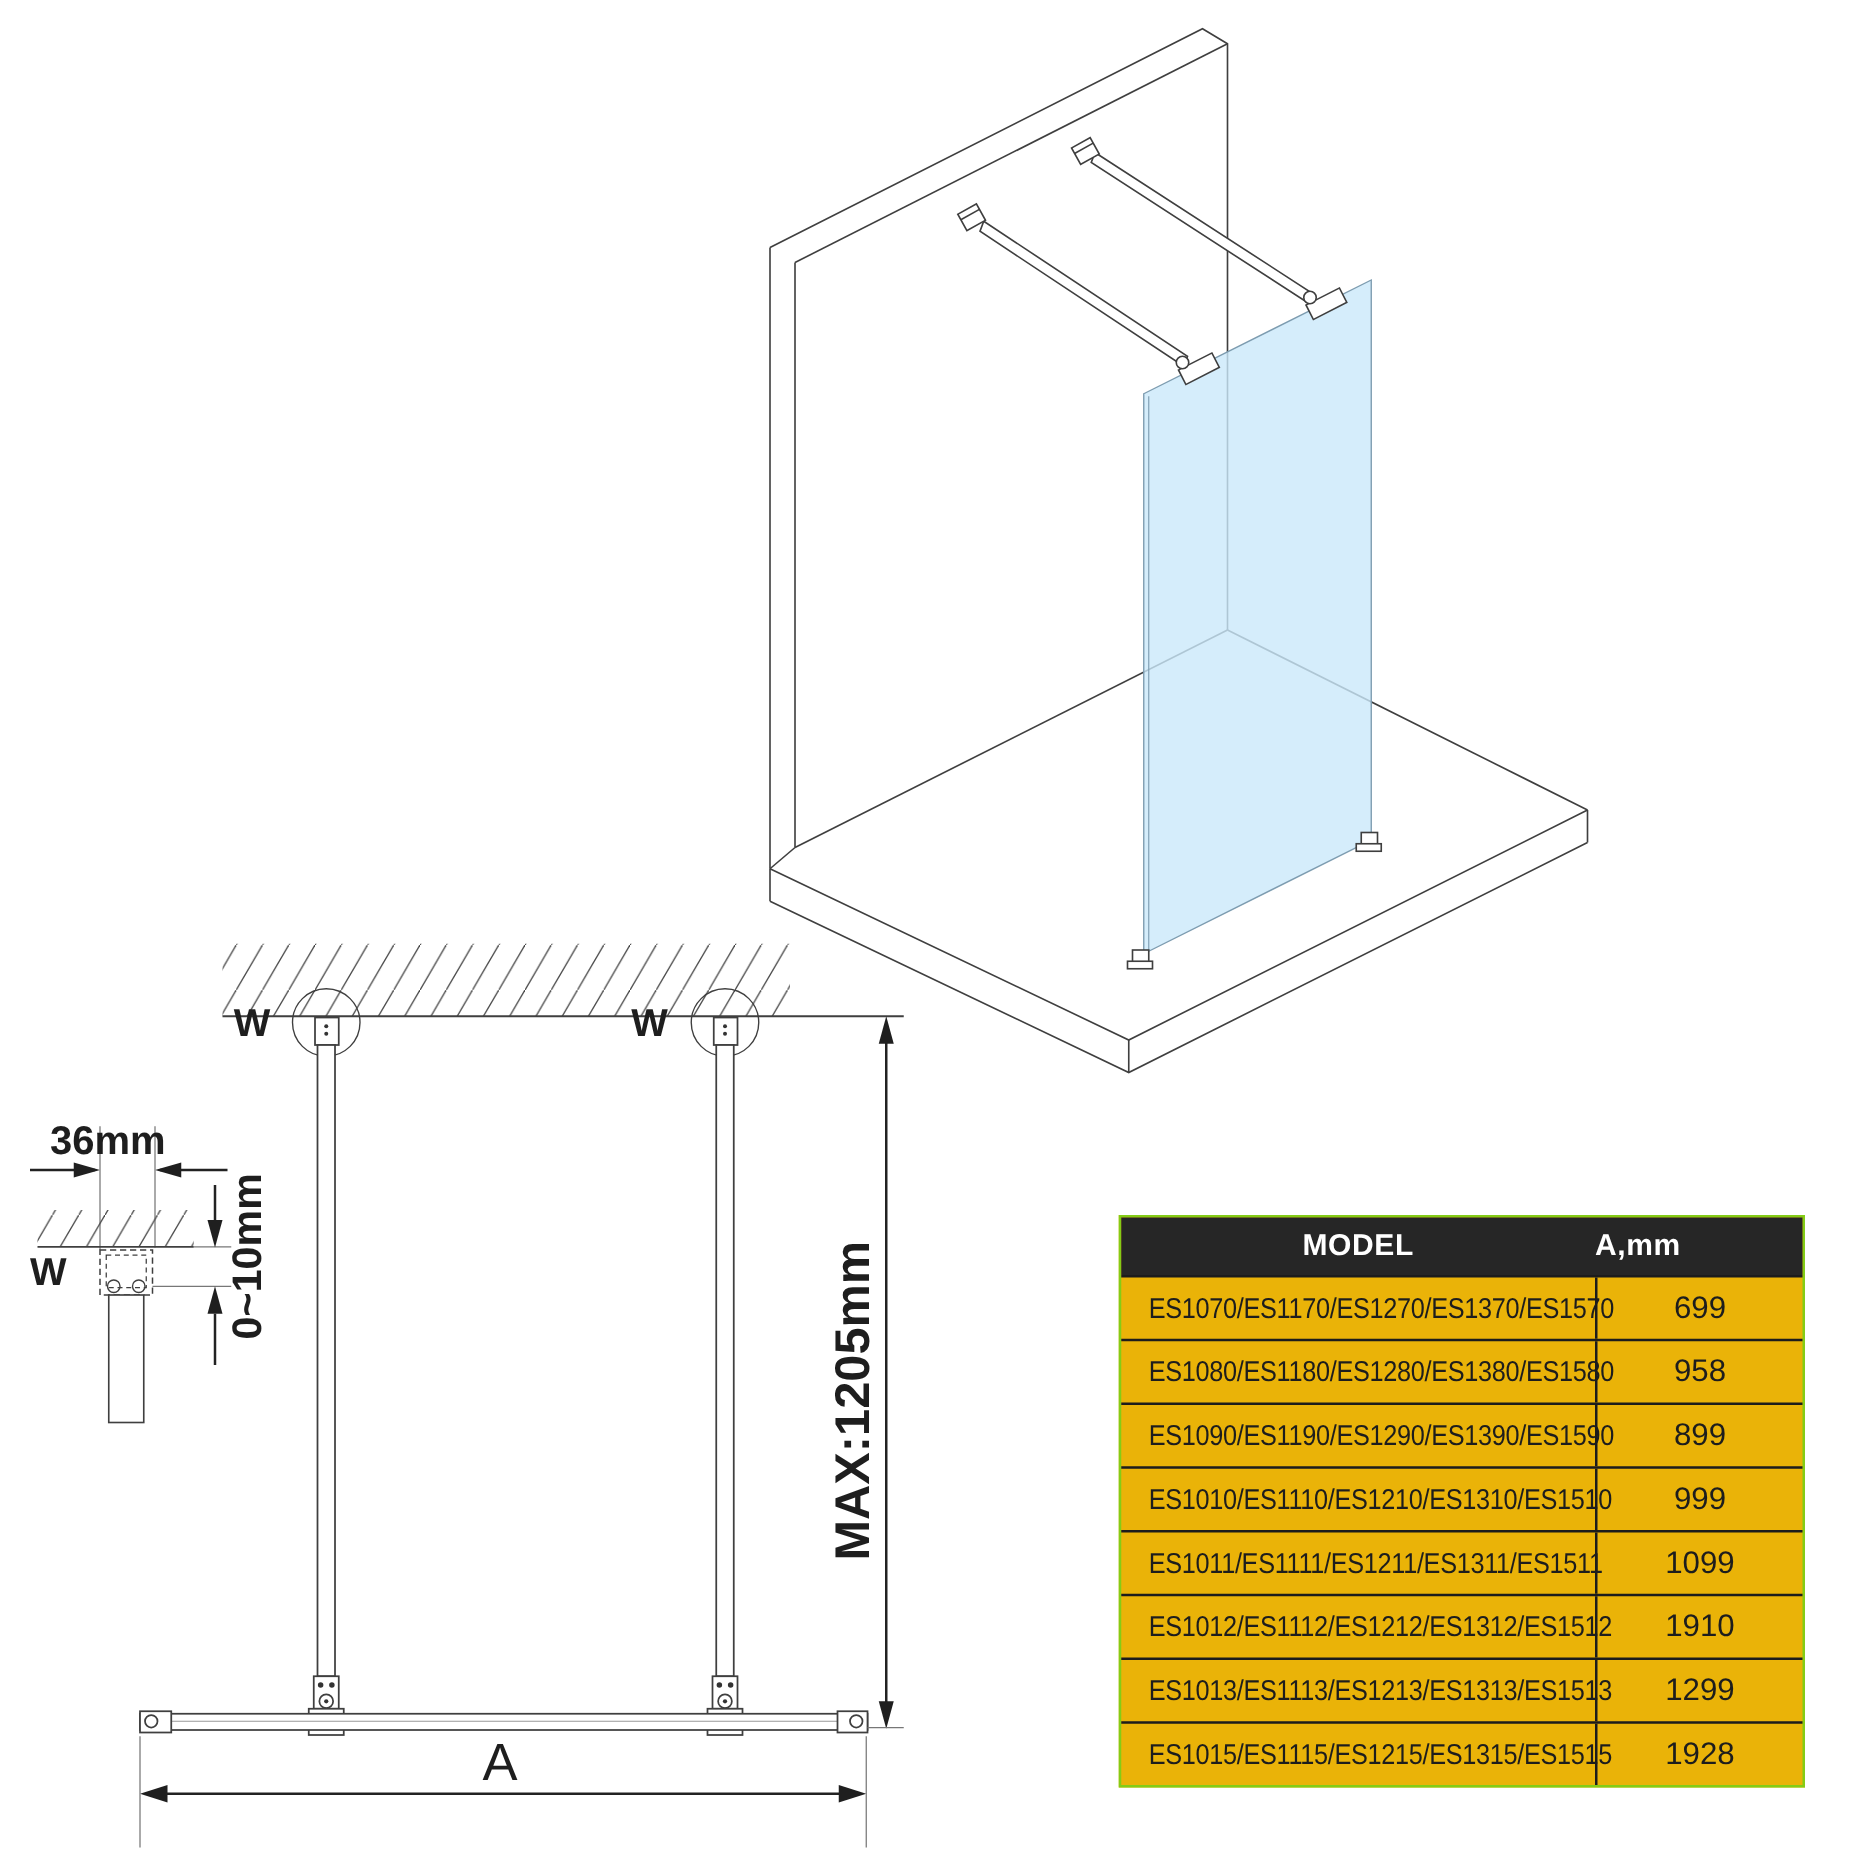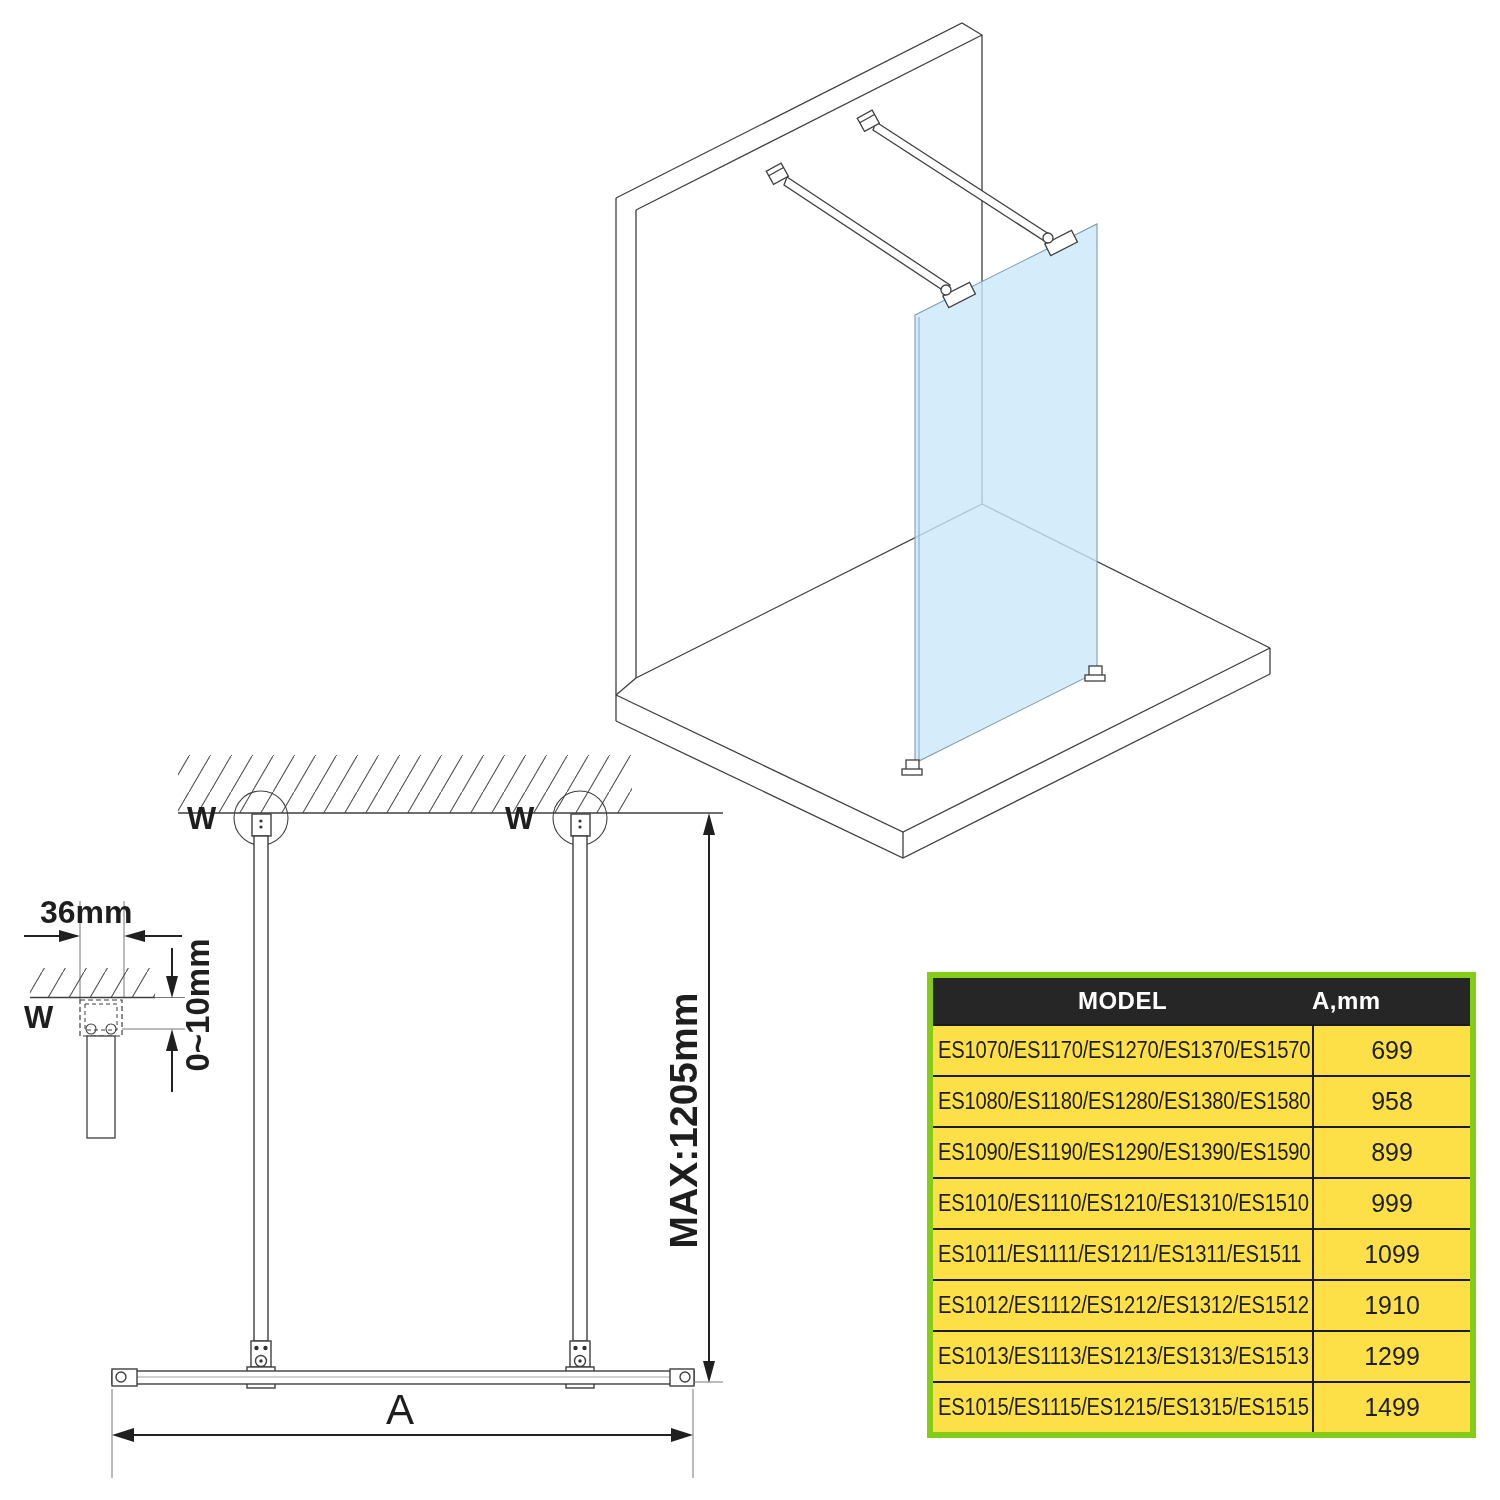--- a/index.html
+++ b/index.html
@@ -6,29 +6,29 @@
   .stage{
     position:relative;width:1500px;height:1500px;background:#fff;
     font-family:"Liberation Sans", sans-serif;overflow:hidden;color:#1d1d1d;
   }
   .stage svg{position:absolute;left:0;top:0;}
   .lbl{position:absolute;white-space:nowrap;color:#1e1e1e;}
   .b{font-weight:bold;}
   .rot{transform:rotate(-90deg);text-align:center;}
   
   .spec-table{
-    position:absolute;left:927px;top:972px;width:549px;
-    border:6px solid #84cc16;background:#fde047;box-sizing:border-box;
+    position:absolute;left:895px;top:972px;width:549px;
+    border:2px solid #84cc16;background:#eab308;box-sizing:border-box;
   }
   .sth{display:flex;height:46px;background:var(--header-bg,#262626);color:#fff;
        font-weight:bold;font-size:24px;letter-spacing:0.5px;align-items:center;}
   .sth .c1{width:379px;text-align:center;}
   .sth .c2{flex:1;text-align:left;}
   .srow{display:flex;height:49px;border-top:2px solid #1c1c1c;font-size:23px;}
-  .srow .c1{width:379px;display:flex;align-items:center;padding-left:5px;box-sizing:border-box;}
+  .srow .c1{width:379px;display:flex;align-items:center;padding-left:22px;box-sizing:border-box;}
   .srow .c1 span{transform:scaleX(0.88);transform-origin:left center;letter-spacing:-0.3px;white-space:nowrap;}
   .srow .c2{flex:1;border-left:2px solid #1c1c1c;display:flex;align-items:center;justify-content:center;font-size:25px;}
 </style>
 </head>
 <body>
 
 <div class="stage">
 
   <svg width="1500" height="1500" viewBox="0 0 1500 1500">
     <defs>
@@ -245,17 +245,17 @@
     <div class="srow">
       <div class="c1">
           <span>ES1013/ES1113/ES1213/ES1313/ES1513</span>
         </div>
       <div class="c2">1299</div>
     </div>
     <div class="srow">
       <div class="c1">
           <span>ES1015/ES1115/ES1215/ES1315/ES1515</span>
         </div>
-      <div class="c2">1499</div>
+      <div class="c2">1928</div>
     </div>
   </div>
 
 </div>
 
 </body></html>

